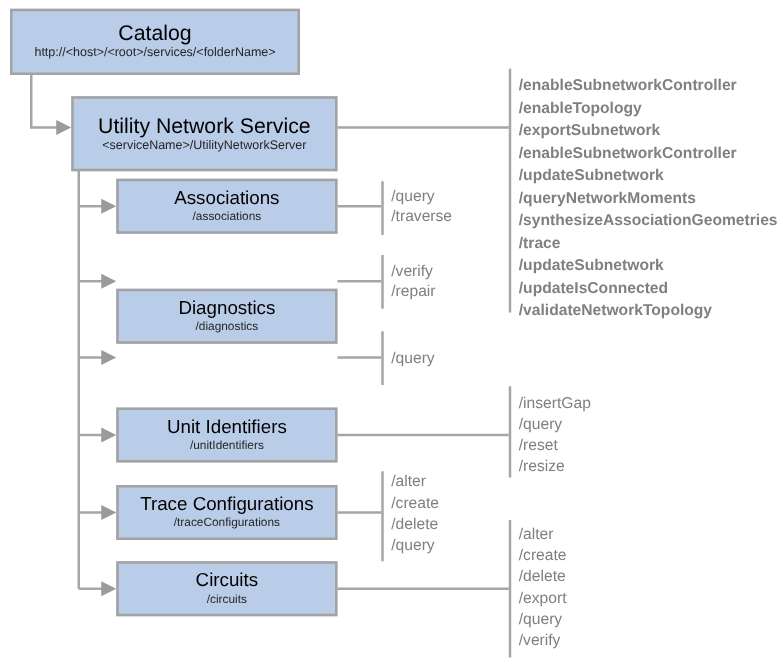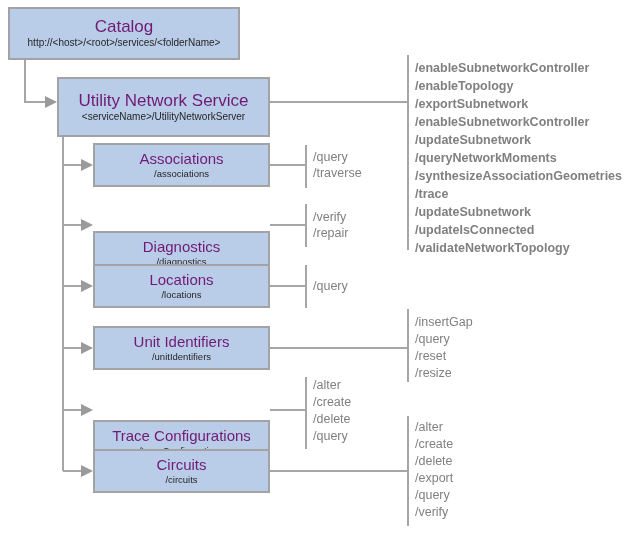--- a/index.html
+++ b/index.html
@@ -26,41 +26,41 @@
     background: #b9cce8;
     border: 2px solid #a3a3a3;
     display: flex;
     flex-direction: column;
     align-items: center;
     justify-content: center;
     text-align: center;
     overflow: hidden;
   }
   .node .title {
-    color: #701a75;
+    color: #000000;
     line-height: 1.15;
     white-space: nowrap;
   }
   .node .sub {
     color: #262626;
     line-height: 1.25;
     white-space: nowrap;
   }
   .node.lvl1 .title { font-size: 17px; }
   .node.lvl1 .sub   { font-size: 10px; }
   .node.lvl2 .title { font-size: 15px; }
   .node.lvl2 .sub   { font-size: 9.5px; }
 
   #node-catalog      { left: 8px;  top: 7px;   width: 232px; height: 53px; }
   #node-service      { left: 57px; top: 77px;  width: 213px; height: 60px; }
   #node-associations { left: 93px; top: 143px; width: 177px; height: 44px; }
   #node-diagnostics  { left: 93px; top: 203px; width: 177px; height: 44px; margin-top: 28px; }
   #node-locations    { left: 93px; top: 264px; width: 177px; height: 44px; }
   #node-unitids      { left: 93px; top: 326px; width: 177px; height: 44px; }
-  #node-traceconfigs { left: 93px; top: 388px; width: 177px; height: 44px; margin-top: 32px; }
+  #node-traceconfigs { left: 93px; top: 388px; width: 177px; height: 44px; }
   #node-circuits     { left: 93px; top: 449px; width: 177px; height: 44px; }
 
   .ops {
     position: absolute;
     color: #808080;
     font-size: 12.5px;
     white-space: nowrap;
   }
   .ops .op { line-height: 17px; }
   #ops-service { left: 415px; top: 59px; font-weight: bold; }
@@ -131,24 +131,20 @@
   </div>
 
   <div class="node lvl2" id="node-associations">
     <div class="title">Associations</div>
     <div class="sub">/associations</div>
   </div>
   <div class="node lvl2" id="node-diagnostics">
     <div class="title">Diagnostics</div>
     <div class="sub">/diagnostics</div>
   </div>
-  <div class="node lvl2" id="node-locations">
-    <div class="title">Locations</div>
-    <div class="sub">/locations</div>
-  </div>
   <div class="node lvl2" id="node-unitids">
     <div class="title">Unit Identifiers</div>
     <div class="sub">/unitIdentifiers</div>
   </div>
   <div class="node lvl2" id="node-traceconfigs">
     <div class="title">Trace Configurations</div>
     <div class="sub">/traceConfigurations</div>
   </div>
   <div class="node lvl2" id="node-circuits">
     <div class="title">Circuits</div>

